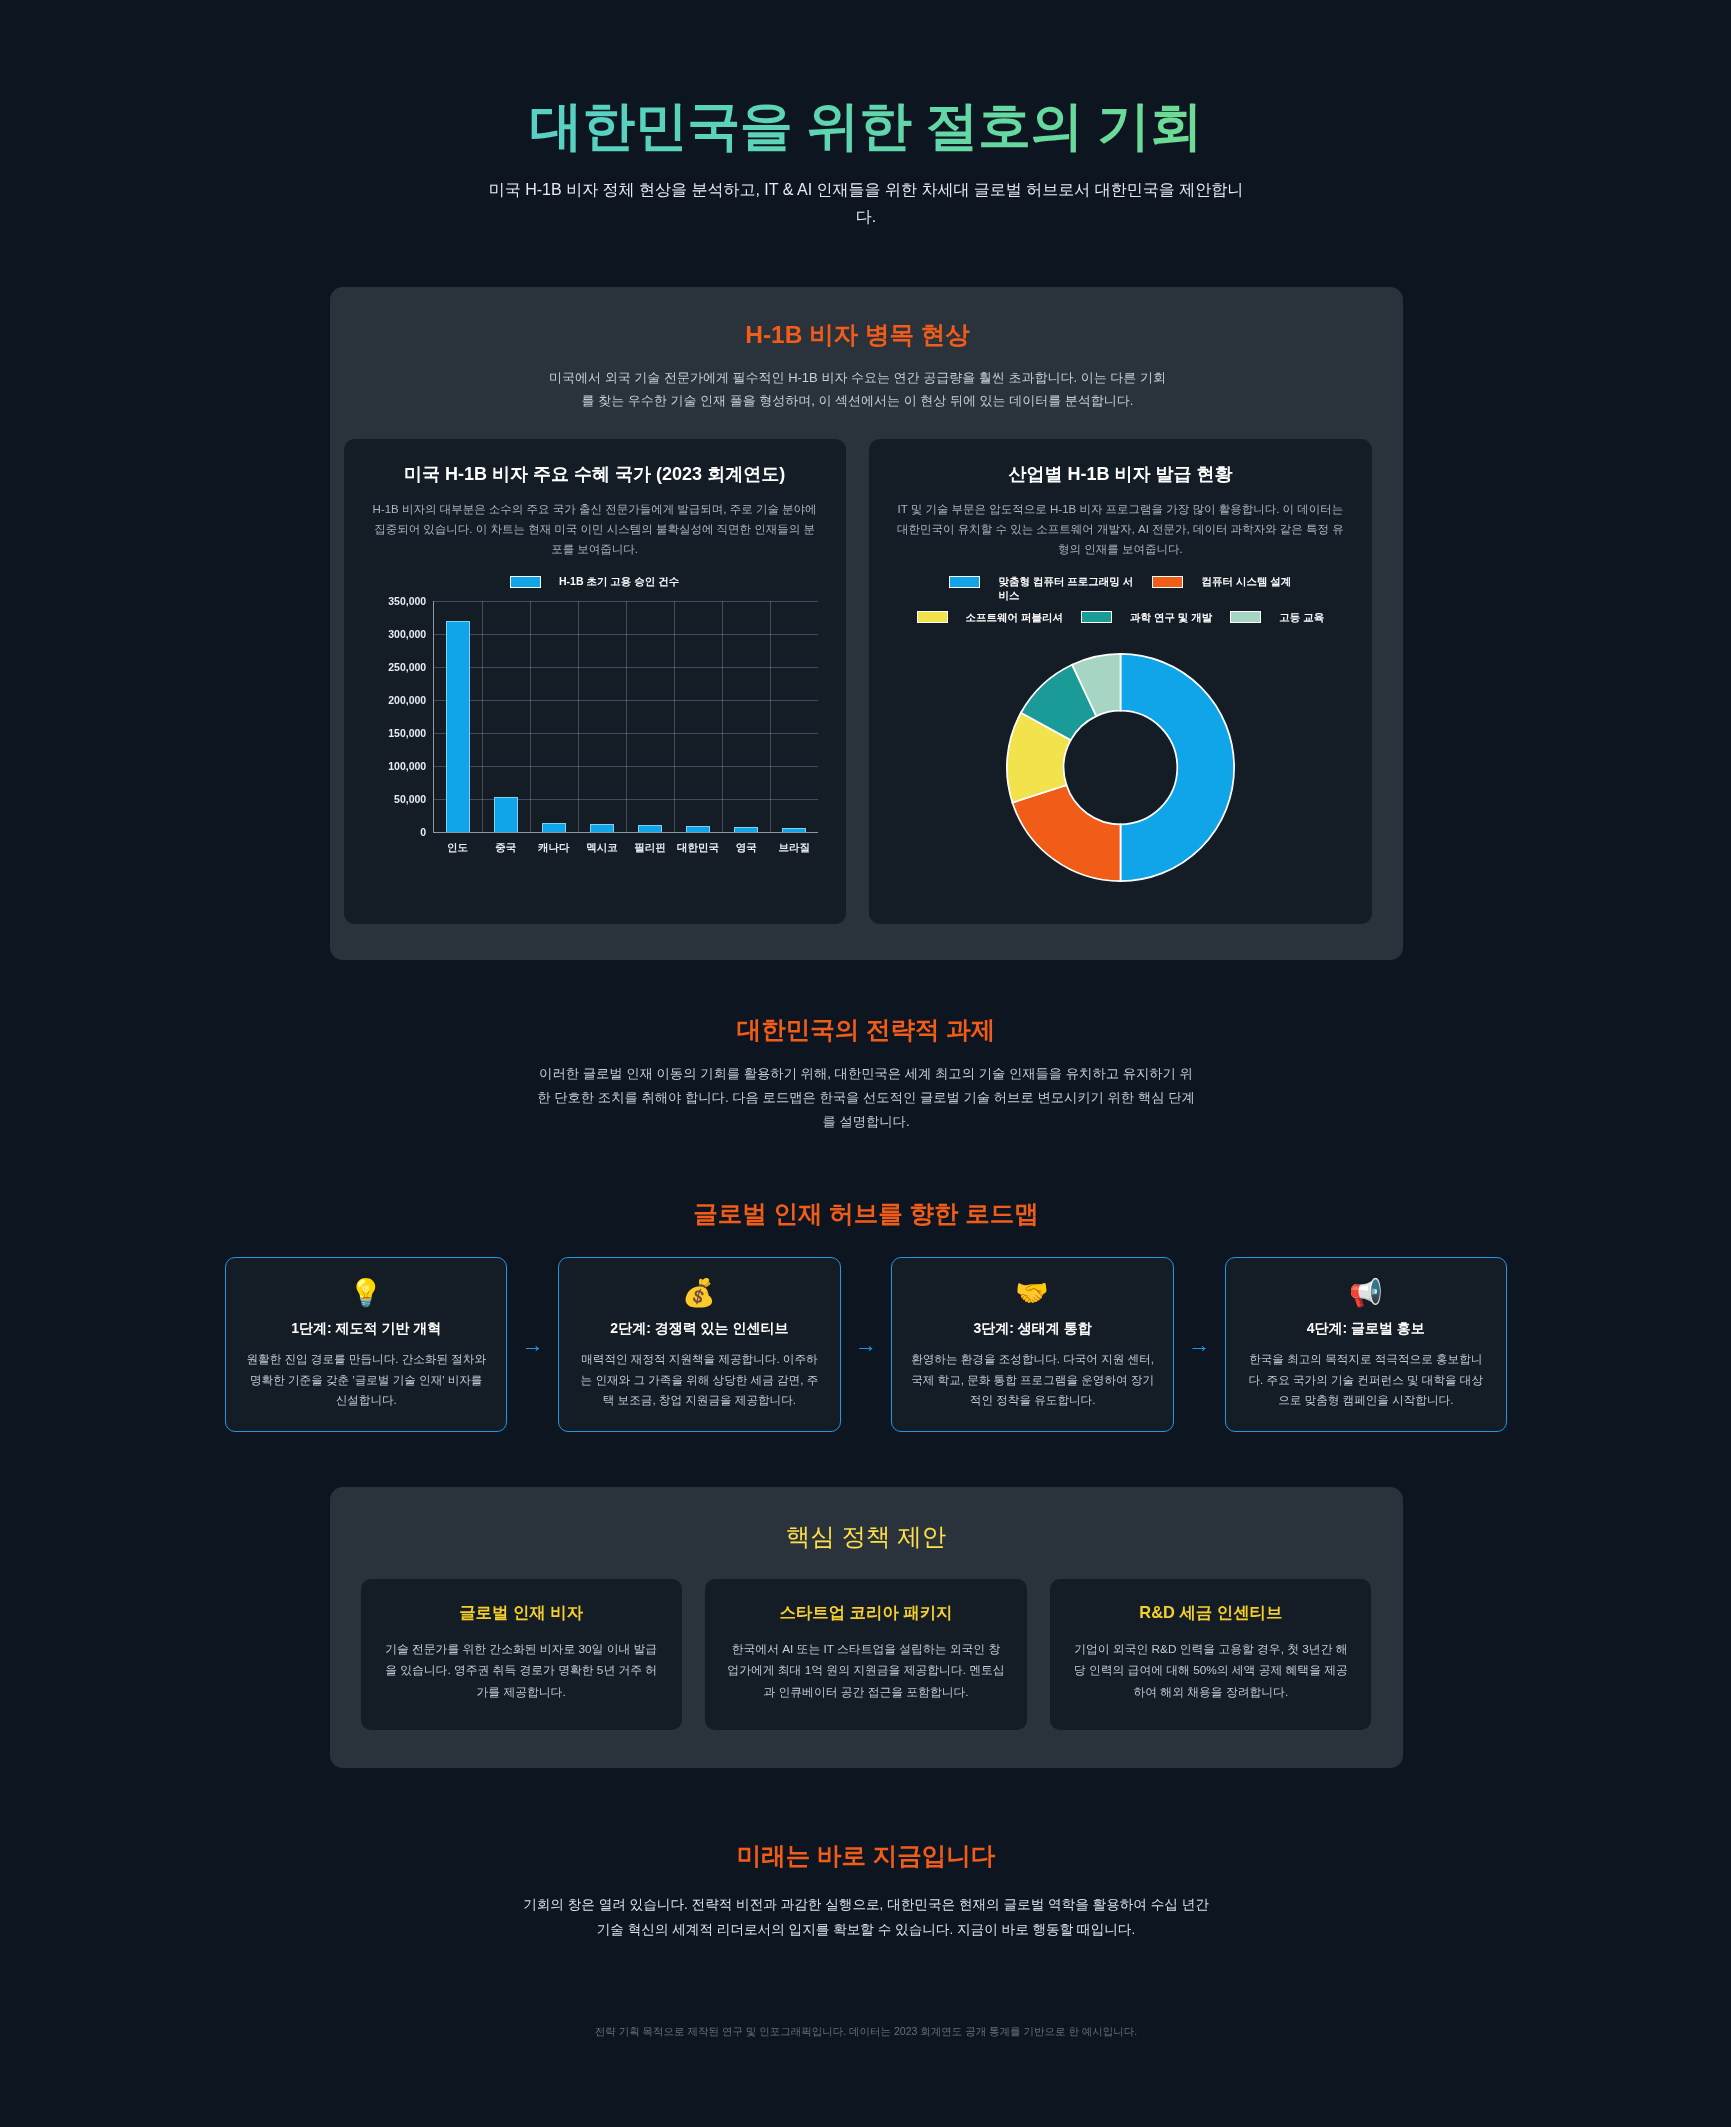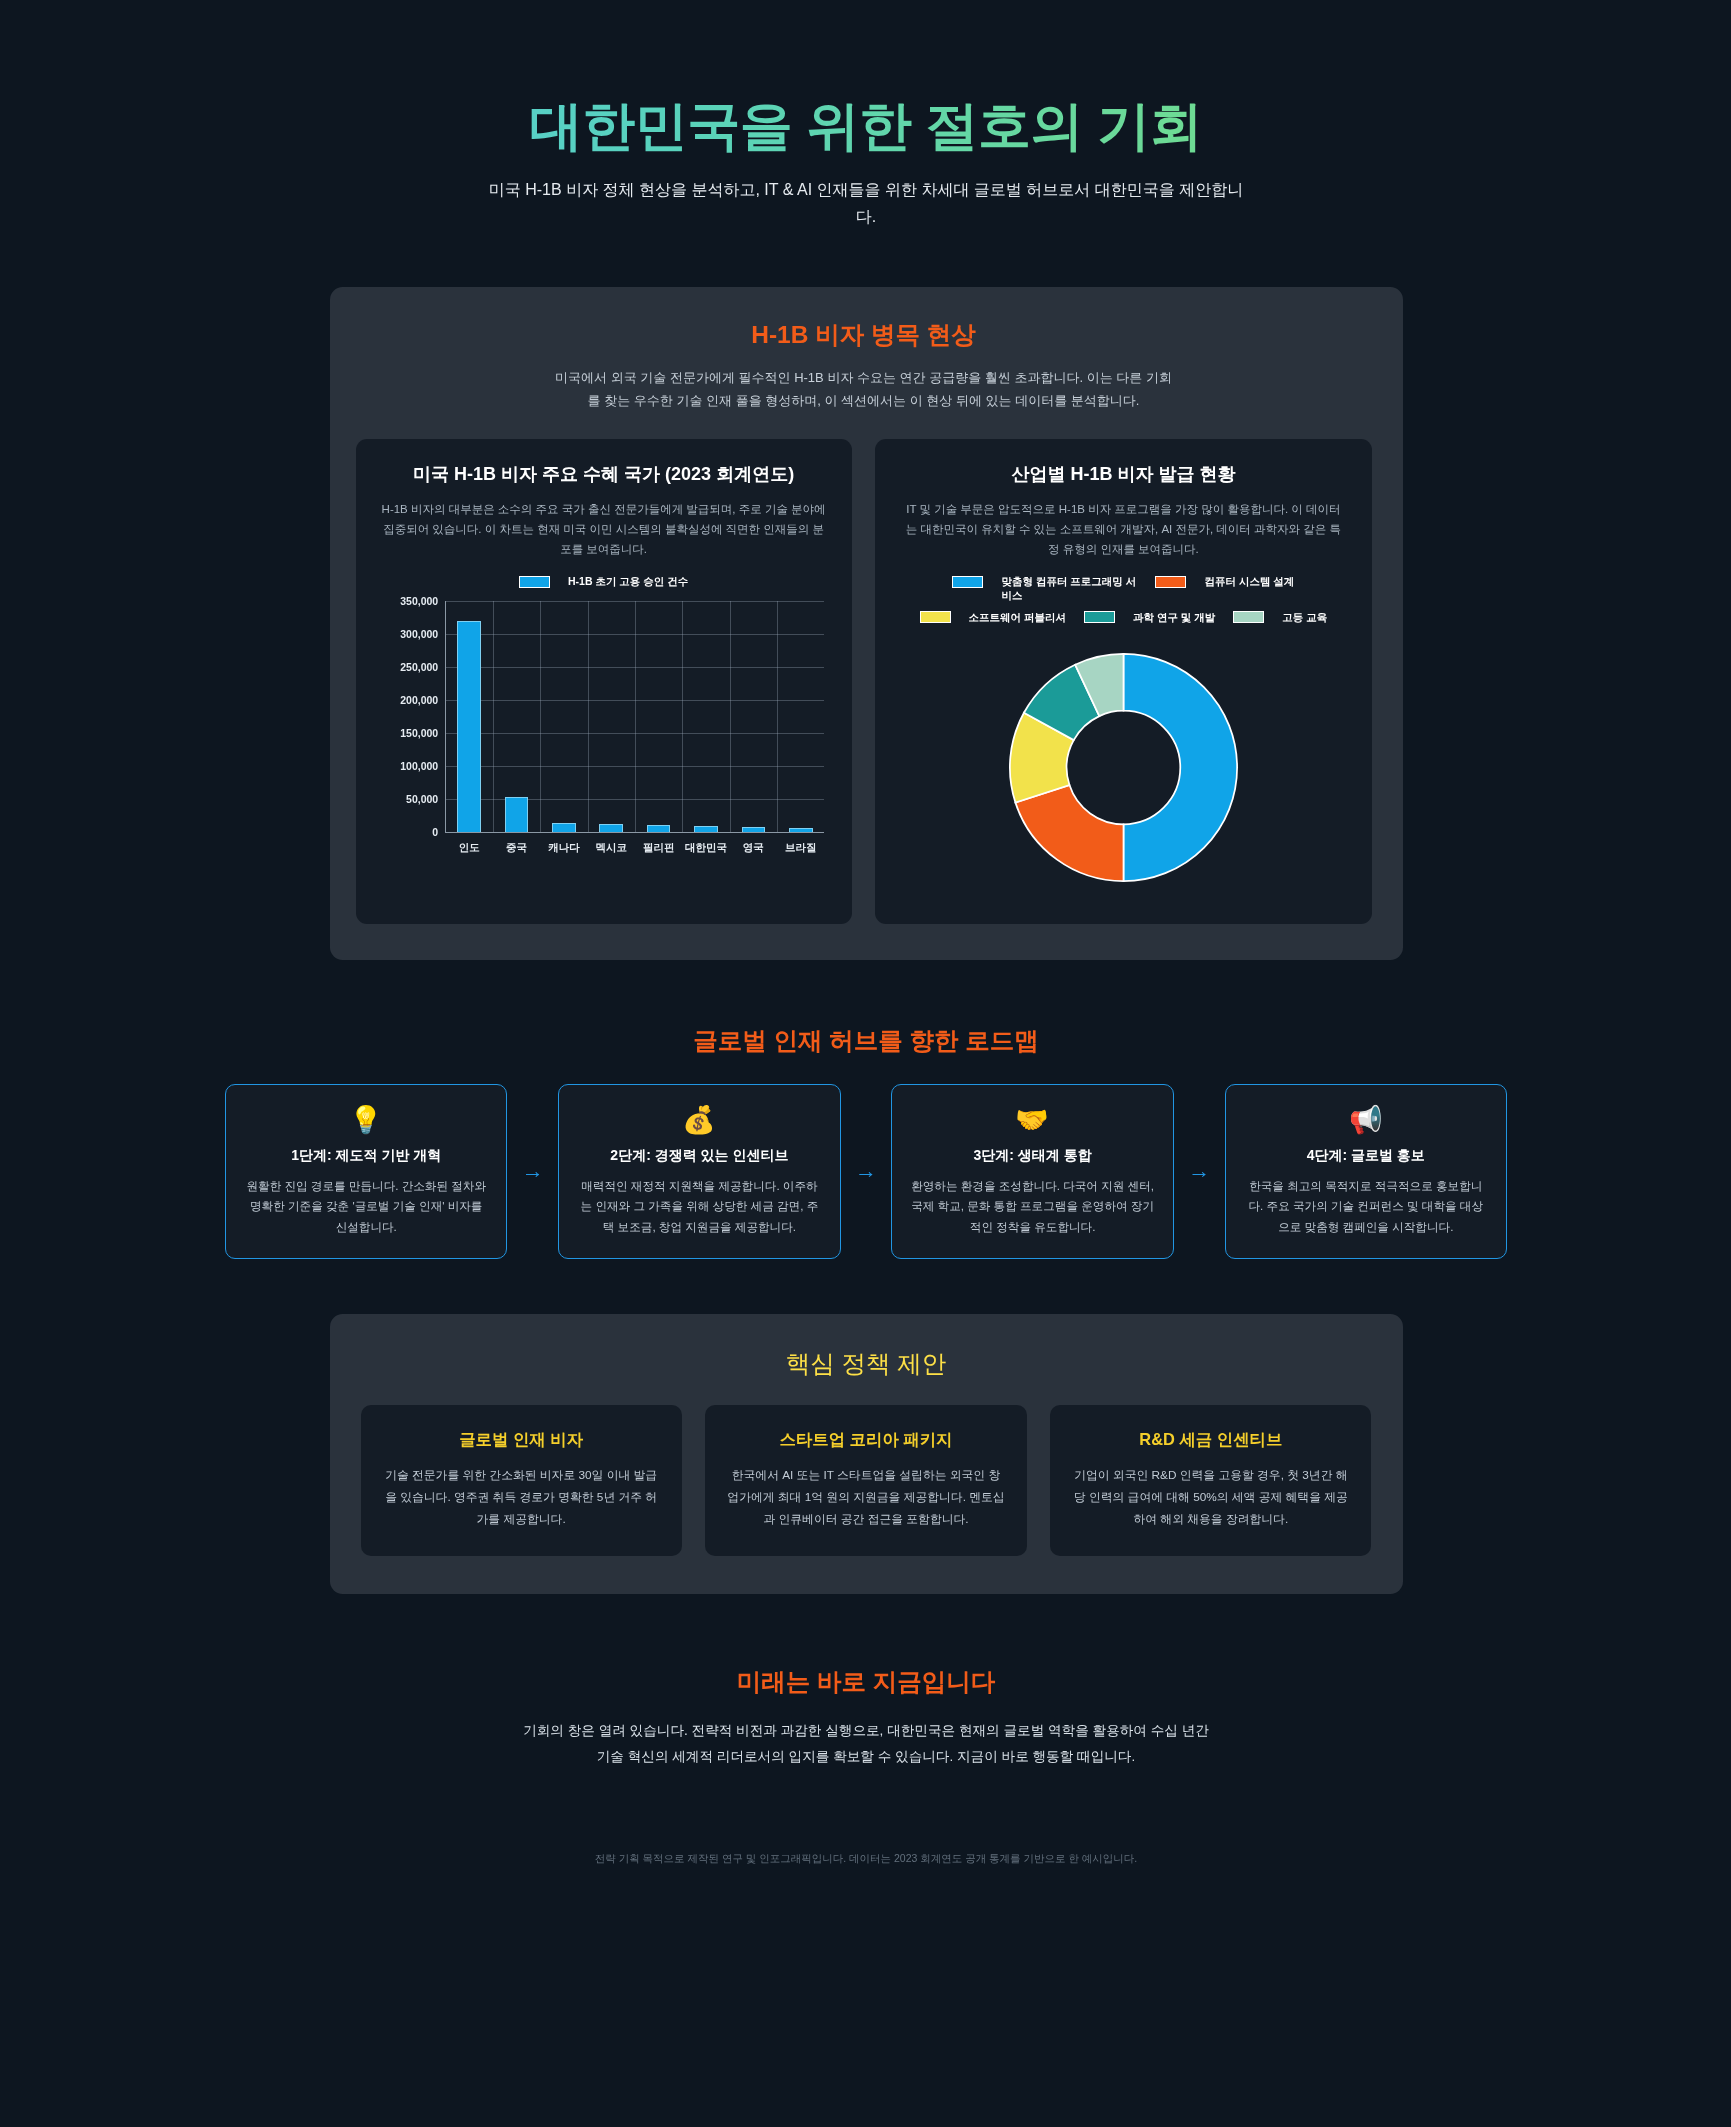--- a/index.html
+++ b/index.html
@@ -31,21 +31,21 @@
     line-height: 1.72;
     color: #e6ebf0;
   }
 
   
   .panel {
     width: 1073px;
     margin: 40px auto 6px auto;
     background: #2a323c;
     border-radius: 12.7px;
-    padding: 31px 31px 36px 26px;
+    padding: 31px 31px 36px 14px;
   }
   .panel-title {
     text-align: center;
     font-size: 24.5px;
     font-weight: bold;
     color: #f25c19;
     margin-bottom: 14.5px;
   }
   .panel-sub {
     width: 627px;
@@ -264,20 +264,24 @@
               <path d="M 60.82830517601329 16.755911173126222 A 92 92 0 0 1 99.99999999999999 8 L 99.99999999999999 54 A 46 46 0 0 0 80.41415258800664 58.37795558656311 Z" fill="#a7d5c3" stroke="#ffffff" stroke-width="1.4">
                 <title>고등 교육: 7%</title>
               </path>
             </svg>
         </div>
       </div>
 
     </div>
   </section>
 
+  <section class="section">
+    <h2 class="section-title">대한민국의 전략적 과제</h2>
+    <p class="section-body">이러한 글로벌 인재 이동의 기회를 활용하기 위해, 대한민국은 세계 최고의 기술 인재들을 유치하고 유지하기 위한 단호한 조치를 취해야 합니다. 다음 로드맵은 한국을 선도적인 글로벌 기술 허브로 변모시키기 위한 핵심 단계를 설명합니다.</p>
+  </section>
 
   <section class="roadmap-head">
     <h2 class="roadmap-title">글로벌 인재 허브를 향한 로드맵</h2>
   </section>
   <div class="roadmap" id="roadmap-row">
       <div class="rm-card">
         <div class="rm-icon">💡</div>
         <div class="rm-title">1단계: 제도적 기반 개혁</div>
         <div class="rm-text">원활한 진입 경로를 만듭니다. 간소화된 절차와 명확한 기준을 갖춘 '글로벌 기술 인재' 비자를 신설합니다.</div>
       </div>

